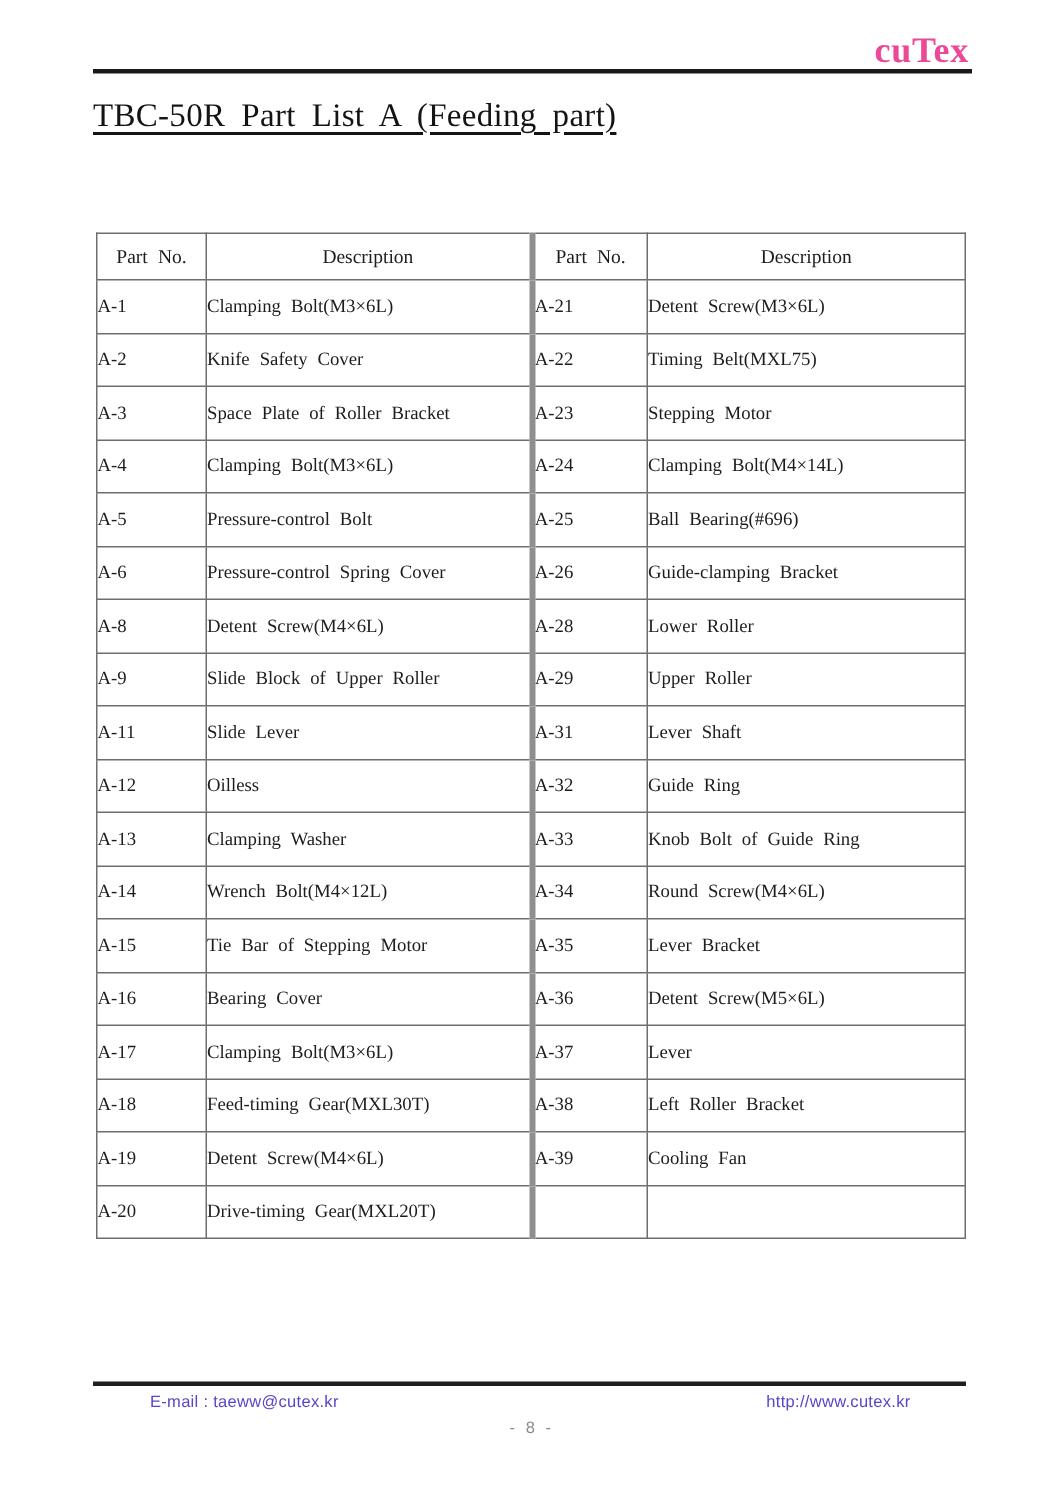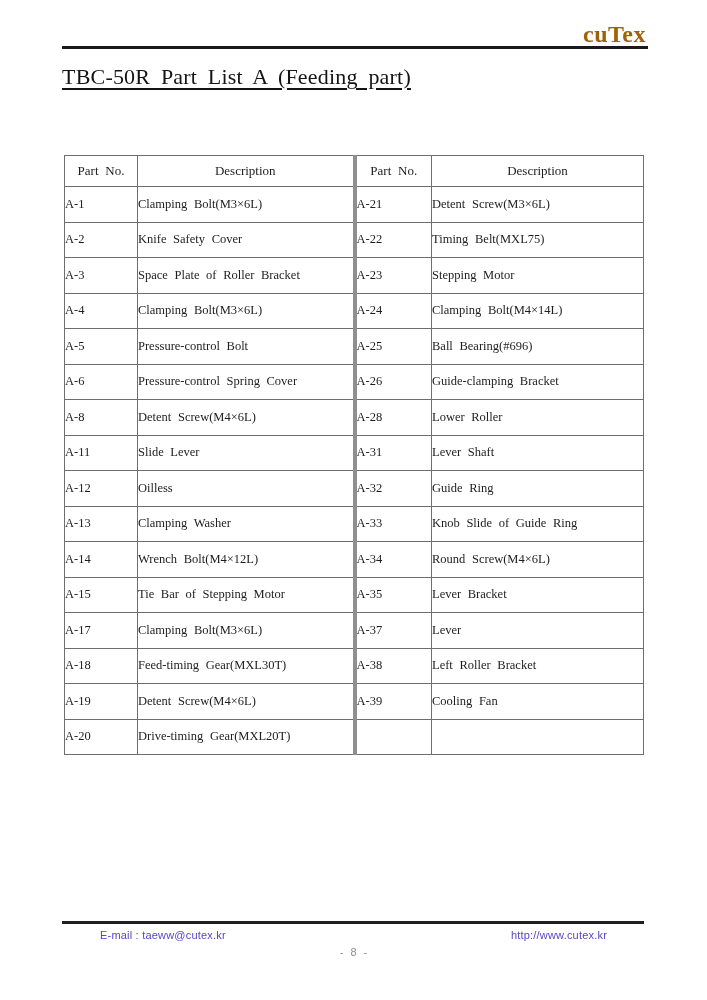--- a/index.html
+++ b/index.html
@@ -18,21 +18,21 @@
   }
 
   
   .brand {
     position: absolute;
     top: 21px;
     right: 61px;
     font-size: 24px;
     font-weight: bold;
     letter-spacing: 0.5px;
-    color: #a16207;
+    color: #ec4899;
   }
   .header-rule {
     position: absolute;
     top: 46px;
     left: 62px;
     width: 586px;
     height: 3px;
     background: #1a1a1a;
   }
   .page-title {
@@ -178,50 +178,62 @@
           <td class="cell-no divider-left">A-26</td>
           <td class="cell-desc">Guide-clamping Bracket</td>
         </tr>
         <tr>
           <td class="cell-no">A-8</td>
           <td class="cell-desc">Detent Screw(M4×6L)</td>
           <td class="cell-no divider-left">A-28</td>
           <td class="cell-desc">Lower Roller</td>
         </tr>
         <tr>
+          <td class="cell-no">A-9</td>
+          <td class="cell-desc">Slide Block of Upper Roller</td>
+          <td class="cell-no divider-left">A-29</td>
+          <td class="cell-desc">Upper Roller</td>
+        </tr>
+        <tr>
           <td class="cell-no">A-11</td>
           <td class="cell-desc">Slide Lever</td>
           <td class="cell-no divider-left">A-31</td>
           <td class="cell-desc">Lever Shaft</td>
         </tr>
         <tr>
           <td class="cell-no">A-12</td>
           <td class="cell-desc">Oilless</td>
           <td class="cell-no divider-left">A-32</td>
           <td class="cell-desc">Guide Ring</td>
         </tr>
         <tr>
           <td class="cell-no">A-13</td>
           <td class="cell-desc">Clamping Washer</td>
           <td class="cell-no divider-left">A-33</td>
-          <td class="cell-desc">Knob Slide of Guide Ring</td>
+          <td class="cell-desc">Knob Bolt of Guide Ring</td>
         </tr>
         <tr>
           <td class="cell-no">A-14</td>
           <td class="cell-desc">Wrench Bolt(M4×12L)</td>
           <td class="cell-no divider-left">A-34</td>
           <td class="cell-desc">Round Screw(M4×6L)</td>
         </tr>
         <tr>
           <td class="cell-no">A-15</td>
           <td class="cell-desc">Tie Bar of Stepping Motor</td>
           <td class="cell-no divider-left">A-35</td>
           <td class="cell-desc">Lever Bracket</td>
         </tr>
         <tr>
+          <td class="cell-no">A-16</td>
+          <td class="cell-desc">Bearing Cover</td>
+          <td class="cell-no divider-left">A-36</td>
+          <td class="cell-desc">Detent Screw(M5×6L)</td>
+        </tr>
+        <tr>
           <td class="cell-no">A-17</td>
           <td class="cell-desc">Clamping Bolt(M3×6L)</td>
           <td class="cell-no divider-left">A-37</td>
           <td class="cell-desc">Lever</td>
         </tr>
         <tr>
           <td class="cell-no">A-18</td>
           <td class="cell-desc">Feed-timing Gear(MXL30T)</td>
           <td class="cell-no divider-left">A-38</td>
           <td class="cell-desc">Left Roller Bracket</td>

